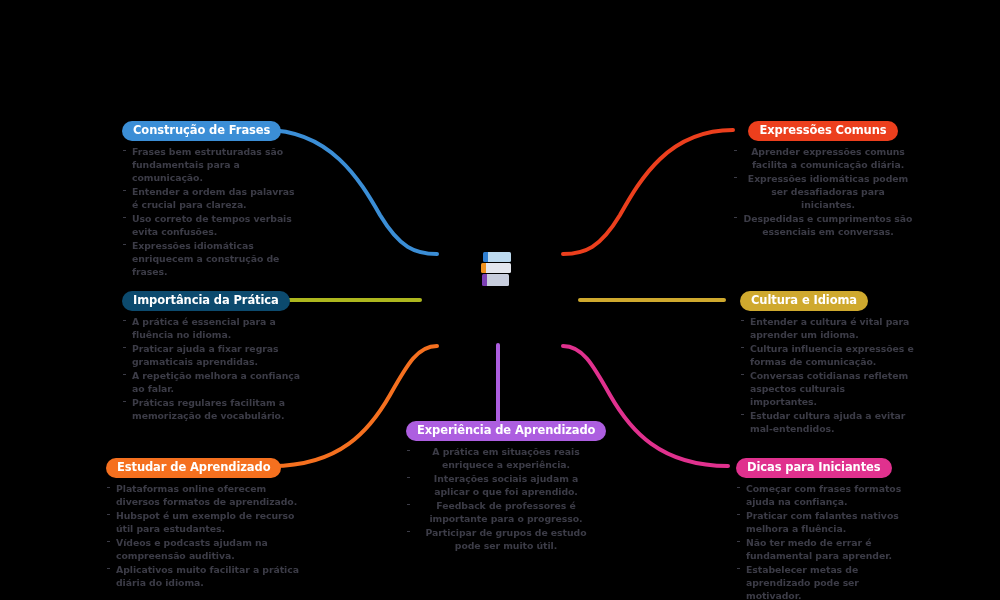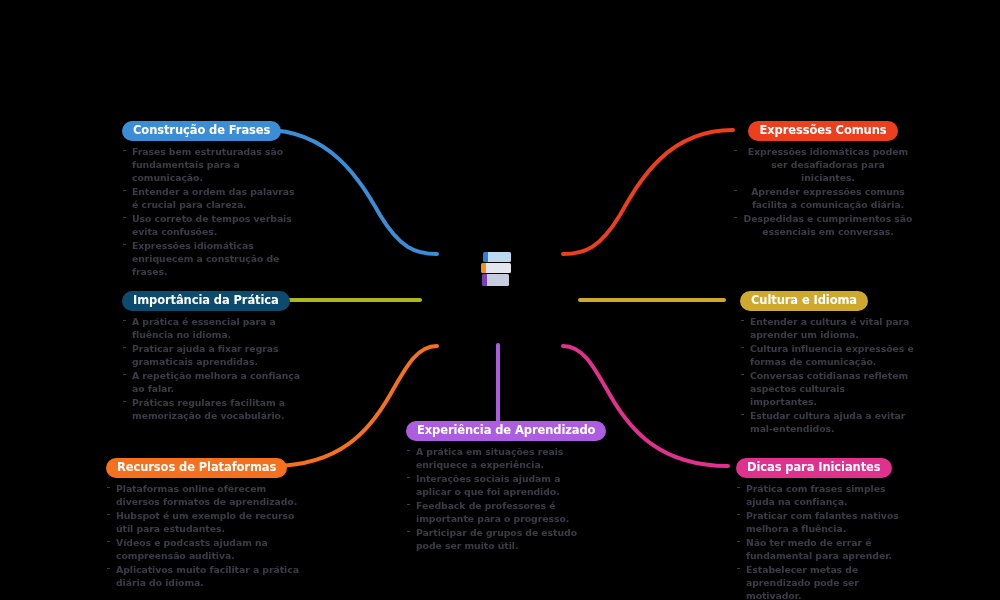--- a/index.html
+++ b/index.html
@@ -124,22 +124,22 @@
       <li>Frases bem estruturadas são fundamentais para a comunicação.</li>
       <li>Entender a ordem das palavras é crucial para clareza.</li>
       <li>Uso correto de tempos verbais evita confusões.</li>
       <li>Expressões idiomáticas enriquecem a construção de frases.</li>
     </ul>
   </div>
 
   <div class="branch" style="left:733px; top:119px; width:180px;text-align:center;">
     <div class="pill" style="background: rgb(236, 63, 29);">Expressões Comuns</div>
     <ul class="points">
+      <li>Aprender expressões comuns facilita a comunicação diária.</li>
       <li>Expressões idiomáticas podem ser desafiadoras para iniciantes.</li>
-      <li>Aprender expressões comuns facilita a comunicação diária.</li>
       <li>Despedidas e cumprimentos são essenciais em conversas.</li>
     </ul>
   </div>
 
   <div class="branch" style="left:122px; top:289px; width:185px;">
     <div class="pill" style="background: #0c4a6e;">Importância da Prática</div>
     <ul class="points">
       <li>A prática é essencial para a fluência no idioma.</li>
       <li>Praticar ajuda a fixar regras gramaticais aprendidas.</li>
       <li>A repetição melhora a confiança ao falar.</li>
@@ -151,42 +151,42 @@
     <div class="pill" style="background: rgb(207, 169, 46);">Cultura e Idioma</div>
     <ul class="points">
       <li>Entender a cultura é vital para aprender um idioma.</li>
       <li>Cultura influencia expressões e formas de comunicação.</li>
       <li>Conversas cotidianas refletem aspectos culturais importantes.</li>
       <li>Estudar cultura ajuda a evitar mal-entendidos.</li>
     </ul>
   </div>
 
   <div class="branch" style="left:106px; top:456px; width:196px;">
-    <div class="pill" style="background: rgb(245, 112, 31);">Recursos de Plataformas</div>
+    <div class="pill" style="background: rgb(245, 112, 31);">Estudar de Aprendizado</div>
     <ul class="points">
       <li>Plataformas online oferecem diversos formatos de aprendizado.</li>
       <li>Hubspot é um exemplo de recurso útil para estudantes.</li>
       <li>Vídeos e podcasts ajudam na compreensão auditiva.</li>
       <li>Aplicativos muito facilitar a prática diária do idioma.</li>
     </ul>
   </div>
 
-  <div class="branch" style="left:406px; top:419px; width:190px;">
+  <div class="branch" style="left:406px; top:419px; width:190px;text-align:center;">
     <div class="pill" style="background: rgb(173, 94, 224);">Experiência de Aprendizado</div>
     <ul class="points">
       <li>A prática em situações reais enriquece a experiência.</li>
       <li>Interações sociais ajudam a aplicar o que foi aprendido.</li>
       <li>Feedback de professores é importante para o progresso.</li>
       <li>Participar de grupos de estudo pode ser muito útil.</li>
     </ul>
   </div>
 
   <div class="branch" style="left:736px; top:456px; width:178px;">
     <div class="pill" style="background: rgb(224, 49, 142);">Dicas para Iniciantes</div>
     <ul class="points">
-      <li>Prática com frases simples ajuda na confiança.</li>
+      <li>Começar com frases formatos ajuda na confiança.</li>
       <li>Praticar com falantes nativos melhora a fluência.</li>
       <li>Não ter medo de errar é fundamental para aprender.</li>
       <li>Estabelecer metas de aprendizado pode ser motivador.</li>
     </ul>
   </div>
 
 </div>
 
 </body></html>

